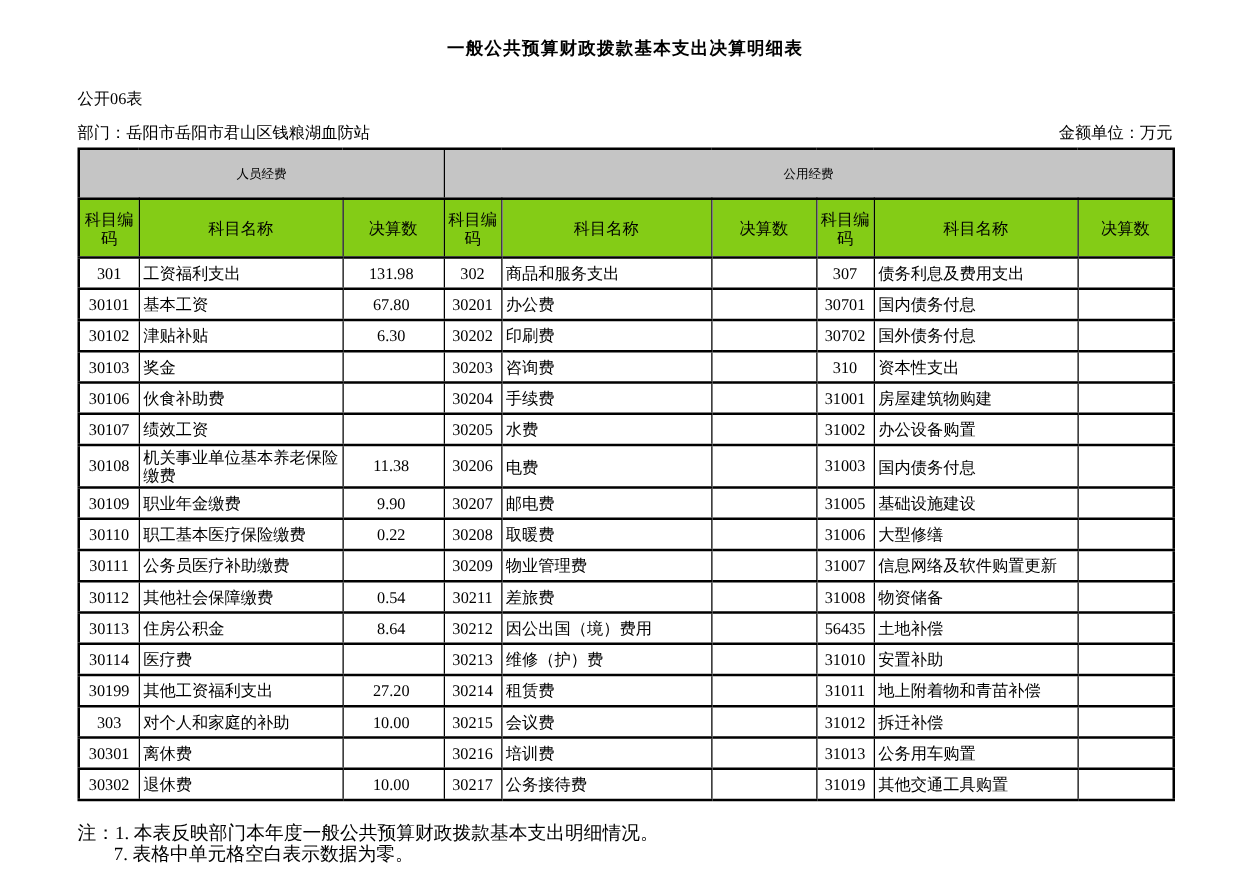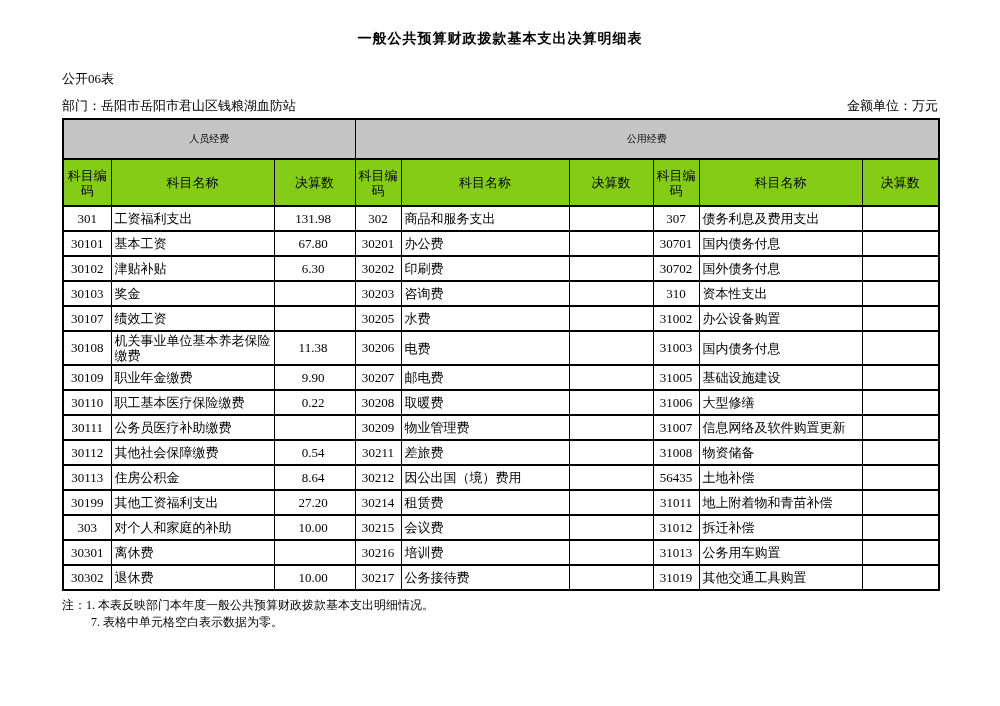--- a/index.html
+++ b/index.html
@@ -60,22 +60,22 @@
     padding: 0 2px;
   }
   tbody td { height: 25px; font-size: 13px; background: #fff; }
   td.c-code  { text-align: center; padding: 0 1px; }
   td.c-name  { text-align: left; padding: 1px 2px 1px 3px; line-height: 15px; }
   td.c-name.indent { }
   td.c-value { text-align: center; padding-right: 3px; }
   .gsep { border-left-width: 2px; }
 
   .notes {
-    margin-top: 6px;
-    font-size: 12px;
+    margin-top: 18px;
+    font-size: 15px;
     line-height: 17px;
   }
   .note-2 { margin-left: 29px; }
 </style>
 </head>
 <body>
 
 <div class="page">
 
   <div class="title">一般公共预算财政拨款基本支出决算明细表</div>
@@ -155,20 +155,31 @@
           <td class="c-name">奖金</td>
           <td class="c-value"></td>
           <td class="c-code gsep">30203</td>
           <td class="c-name indent">咨询费</td>
           <td class="c-value"></td>
           <td class="c-code gsep">310</td>
           <td class="c-name">资本性支出</td>
           <td class="c-value"></td>
         </tr>
         <tr>
+          <td class="c-code">30106</td>
+          <td class="c-name">伙食补助费</td>
+          <td class="c-value"></td>
+          <td class="c-code gsep">30204</td>
+          <td class="c-name indent">手续费</td>
+          <td class="c-value"></td>
+          <td class="c-code gsep">31001</td>
+          <td class="c-name indent">房屋建筑物购建</td>
+          <td class="c-value"></td>
+        </tr>
+        <tr>
           <td class="c-code">30107</td>
           <td class="c-name">绩效工资</td>
           <td class="c-value"></td>
           <td class="c-code gsep">30205</td>
           <td class="c-name indent">水费</td>
           <td class="c-value"></td>
           <td class="c-code gsep">31002</td>
           <td class="c-name indent">办公设备购置</td>
           <td class="c-value"></td>
         </tr>
@@ -232,20 +243,31 @@
           <td class="c-name">住房公积金</td>
           <td class="c-value">8.64</td>
           <td class="c-code gsep">30212</td>
           <td class="c-name indent">因公出国（境）费用</td>
           <td class="c-value"></td>
           <td class="c-code gsep">56435</td>
           <td class="c-name indent">土地补偿</td>
           <td class="c-value"></td>
         </tr>
         <tr>
+          <td class="c-code">30114</td>
+          <td class="c-name">医疗费</td>
+          <td class="c-value"></td>
+          <td class="c-code gsep">30213</td>
+          <td class="c-name indent">维修（护）费</td>
+          <td class="c-value"></td>
+          <td class="c-code gsep">31010</td>
+          <td class="c-name indent">安置补助</td>
+          <td class="c-value"></td>
+        </tr>
+        <tr>
           <td class="c-code">30199</td>
           <td class="c-name">其他工资福利支出</td>
           <td class="c-value">27.20</td>
           <td class="c-code gsep">30214</td>
           <td class="c-name indent">租赁费</td>
           <td class="c-value"></td>
           <td class="c-code gsep">31011</td>
           <td class="c-name indent">地上附着物和青苗补偿</td>
           <td class="c-value"></td>
         </tr>

